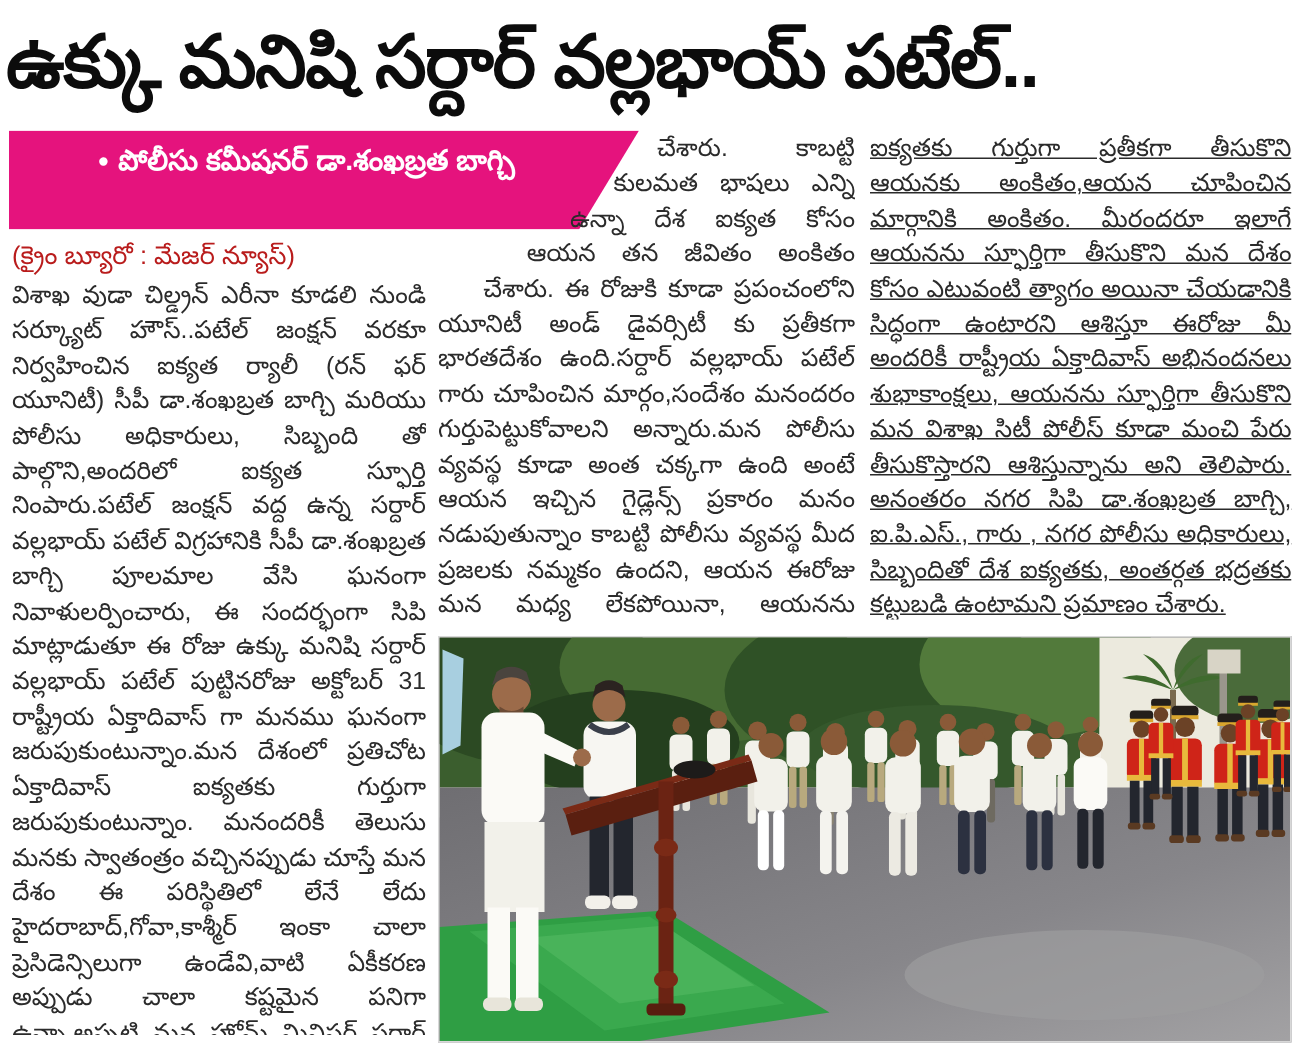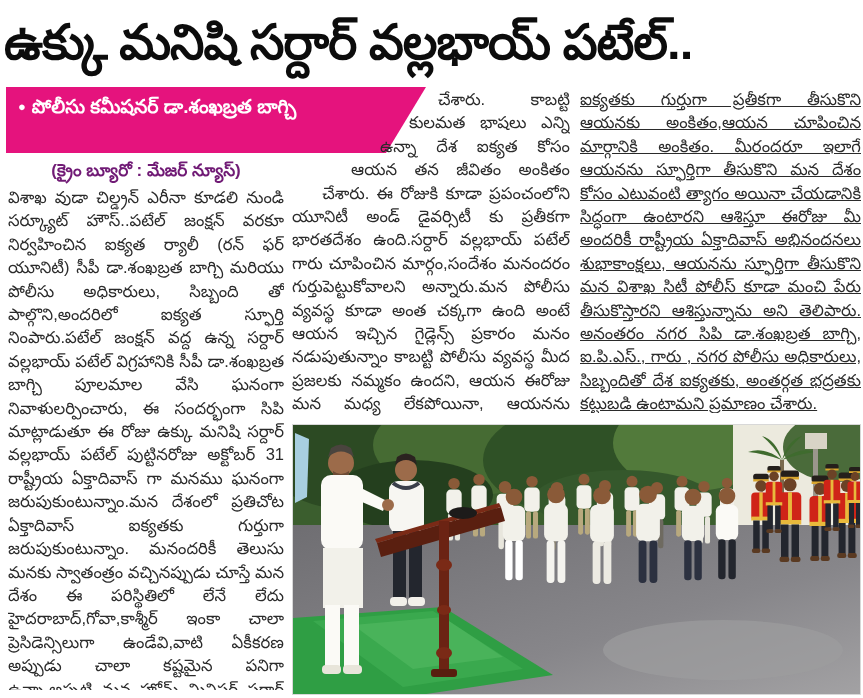--- a/index.html
+++ b/index.html
@@ -18,35 +18,35 @@
     color:#0c0c0c; letter-spacing:-1px; white-space:nowrap; overflow:hidden;
   }
   
   .kicker {
     position:absolute; left:6px; top:87px; width:420px; height:66px;
     background:#e5137d;
     clip-path:polygon(0 0, 100% 0, calc(100% - 40px) 100%, 0 100%);
     color:#ffffff; font-weight:700; font-size:19px;
     padding:5px 10px 0 12px;
   }
-  .kicker .line { line-height:29px; white-space:nowrap; overflow:hidden; }
+  .kicker .line { line-height:29px; white-space:nowrap; overflow:hidden;margin-left:47px; }
   .kicker .dot { display:inline-block; font-size:13px; vertical-align:2px; margin-right:6px; }
   
   .col {
     position:absolute;
     color:#2b2b2b;
     font-size:16.5px; line-height:23.4px;
     text-align:justify;
     overflow:hidden;
   }
   .col1 { left:8px;   top:158px; width:276px; height:532px; }
   .col2 { left:292px; top:88px;  width:278px; height:330px; }
   .col3 { left:580px; top:88px;  width:281px; height:325px;text-decoration:underline; }
   .byline {
-    text-align:center; font-weight:700; color:#701a75;
+    font-weight:400; color:#b91c1c;
     font-size:17px; line-height:26px; margin-bottom:2px;
   }
   .wrap-spacer {
     float:left; width:146px; height:112px;
     shape-outside:polygon(0 0, 146px 0, 0 118px);
   }
   
   .photo {
     position:absolute; left:292px; top:424px; width:569px; height:271px;
     background:#8a898d; overflow:hidden; border:1px solid #d8d8d8;

